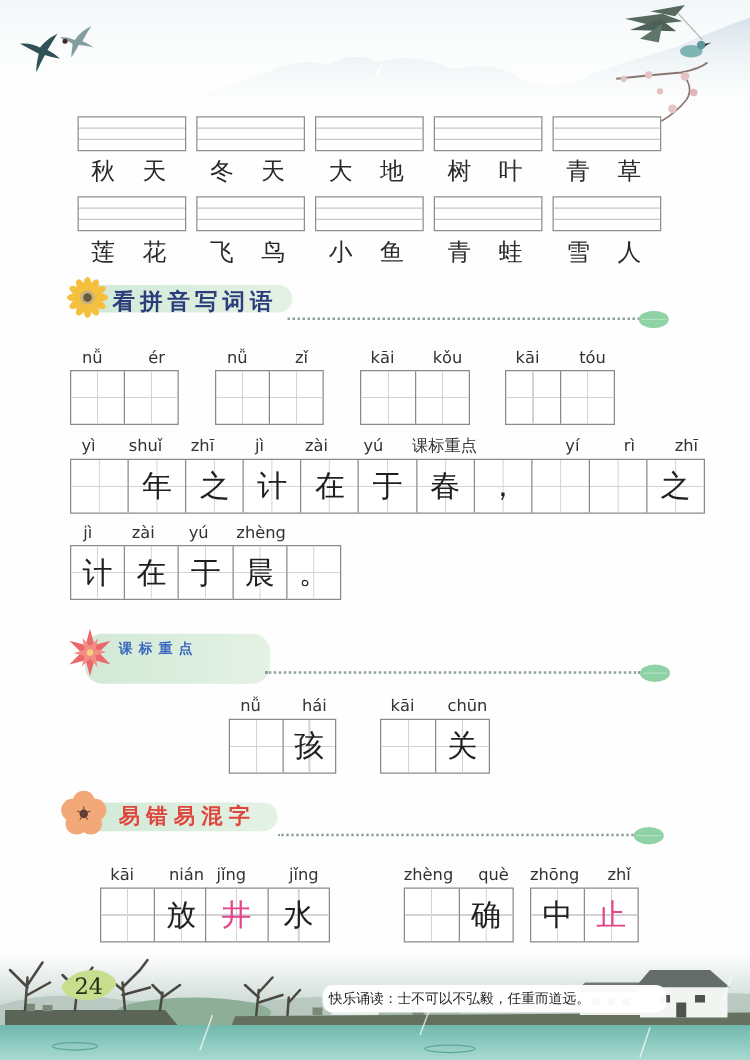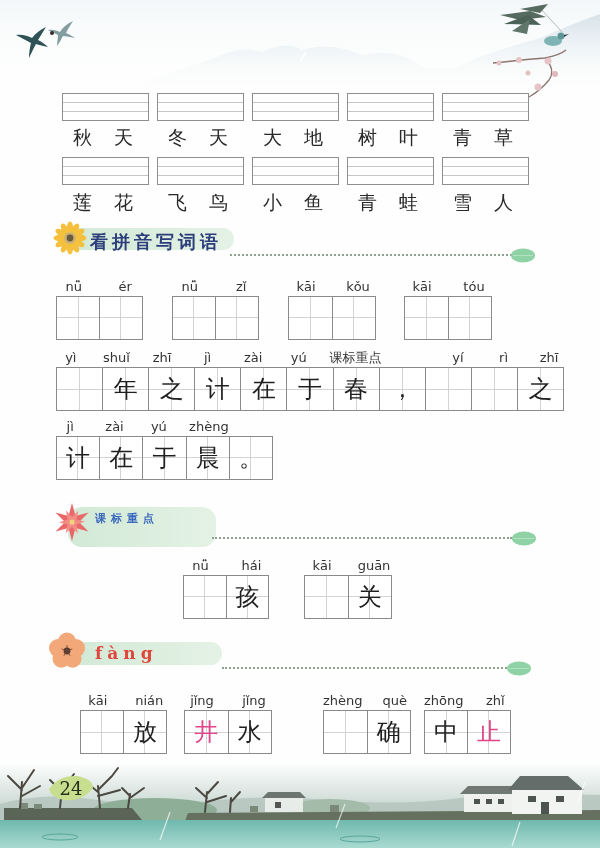--- a/index.html
+++ b/index.html
@@ -264,30 +264,30 @@
       <span>hái</span>
     </div>
     <div class="grid">
       <div class="cell"></div>
       <div class="cell">孩</div>
     </div>
   </div>
   <div class="grp" style="left:304px;top:556px;width:88px">
     <div class="pyrow">
       <span>kāi</span>
-      <span>guān</span>
+      <span>chūn</span>
     </div>
     <div class="grid">
       <div class="cell"></div>
       <div class="cell">关</div>
     </div>
   </div>
 
   <div>
-    <div class="sec-pill" style="left:66px;top:642px;width:156px;height:23px;padding-left:29px;font-size:17px;line-height:23px;letter-spacing:5px;color:#e0463c;">fàng</div>
+    <div class="sec-pill" style="left:66px;top:642px;width:156px;height:23px;padding-left:29px;font-size:17px;line-height:23px;letter-spacing:5px;color:#e0463c;">易错易混字</div>
     <svg class="sec-icon" style="left:48px;top:632px" width="38" height="38" viewBox="0 0 36 36">
       <g fill="#f2a878">
         <circle cx="18" cy="9" r="8.5"></circle>
         <circle cx="26.6" cy="15.2" r="8.5"></circle>
         <circle cx="23.3" cy="25.3" r="8.5"></circle>
         <circle cx="12.7" cy="25.3" r="8.5"></circle>
         <circle cx="9.4" cy="15.2" r="8.5"></circle>
       </g>
       <circle cx="18" cy="18" r="3.2" fill="#5a3a30"></circle>
       <g stroke="#6a4638" stroke-width="0.8">
@@ -308,21 +308,21 @@
   <div class="grp" style="left:80px;top:691px;width:87px">
     <div class="pyrow">
       <span>kāi</span>
       <span>nián</span>
     </div>
     <div class="grid">
       <div class="cell"></div>
       <div class="cell">放</div>
     </div>
   </div>
-  <div class="grp" style="left:184px;top:691px;width:88px">
+  <div class="grp" style="left:164px;top:691px;width:100px">
     <div class="pyrow">
       <span>jǐng</span>
       <span>jǐng</span>
     </div>
     <div class="grid">
       <div class="cell hl">井</div>
       <div class="cell">水</div>
     </div>
   </div>
   <div class="grp" style="left:323px;top:691px;width:88px">
@@ -411,14 +411,17 @@
         <path d="M520 60 L512 84"></path>
         <path d="M585 20 L578 40"></path>
     </g>
   </svg>
 
   <svg class="layer" style="left:47px;top:774px" width="48" height="28">
     <path d="M2 15 Q12 1 30 2 Q46 5 46 14 Q36 28 18 26 Q4 24 2 15 Z" fill="#c8de8f"></path>
     <text x="24" y="21" text-anchor="middle" font-family="DejaVu Serif, serif" font-size="18" fill="#243017">24</text>
   </svg>
 
+  <div class="reading-box">
+    <span>快乐诵读：</span><span>士不可以不弘毅，任重而道远。</span>
+  </div>
 
 </div>
 
 </body></html>

